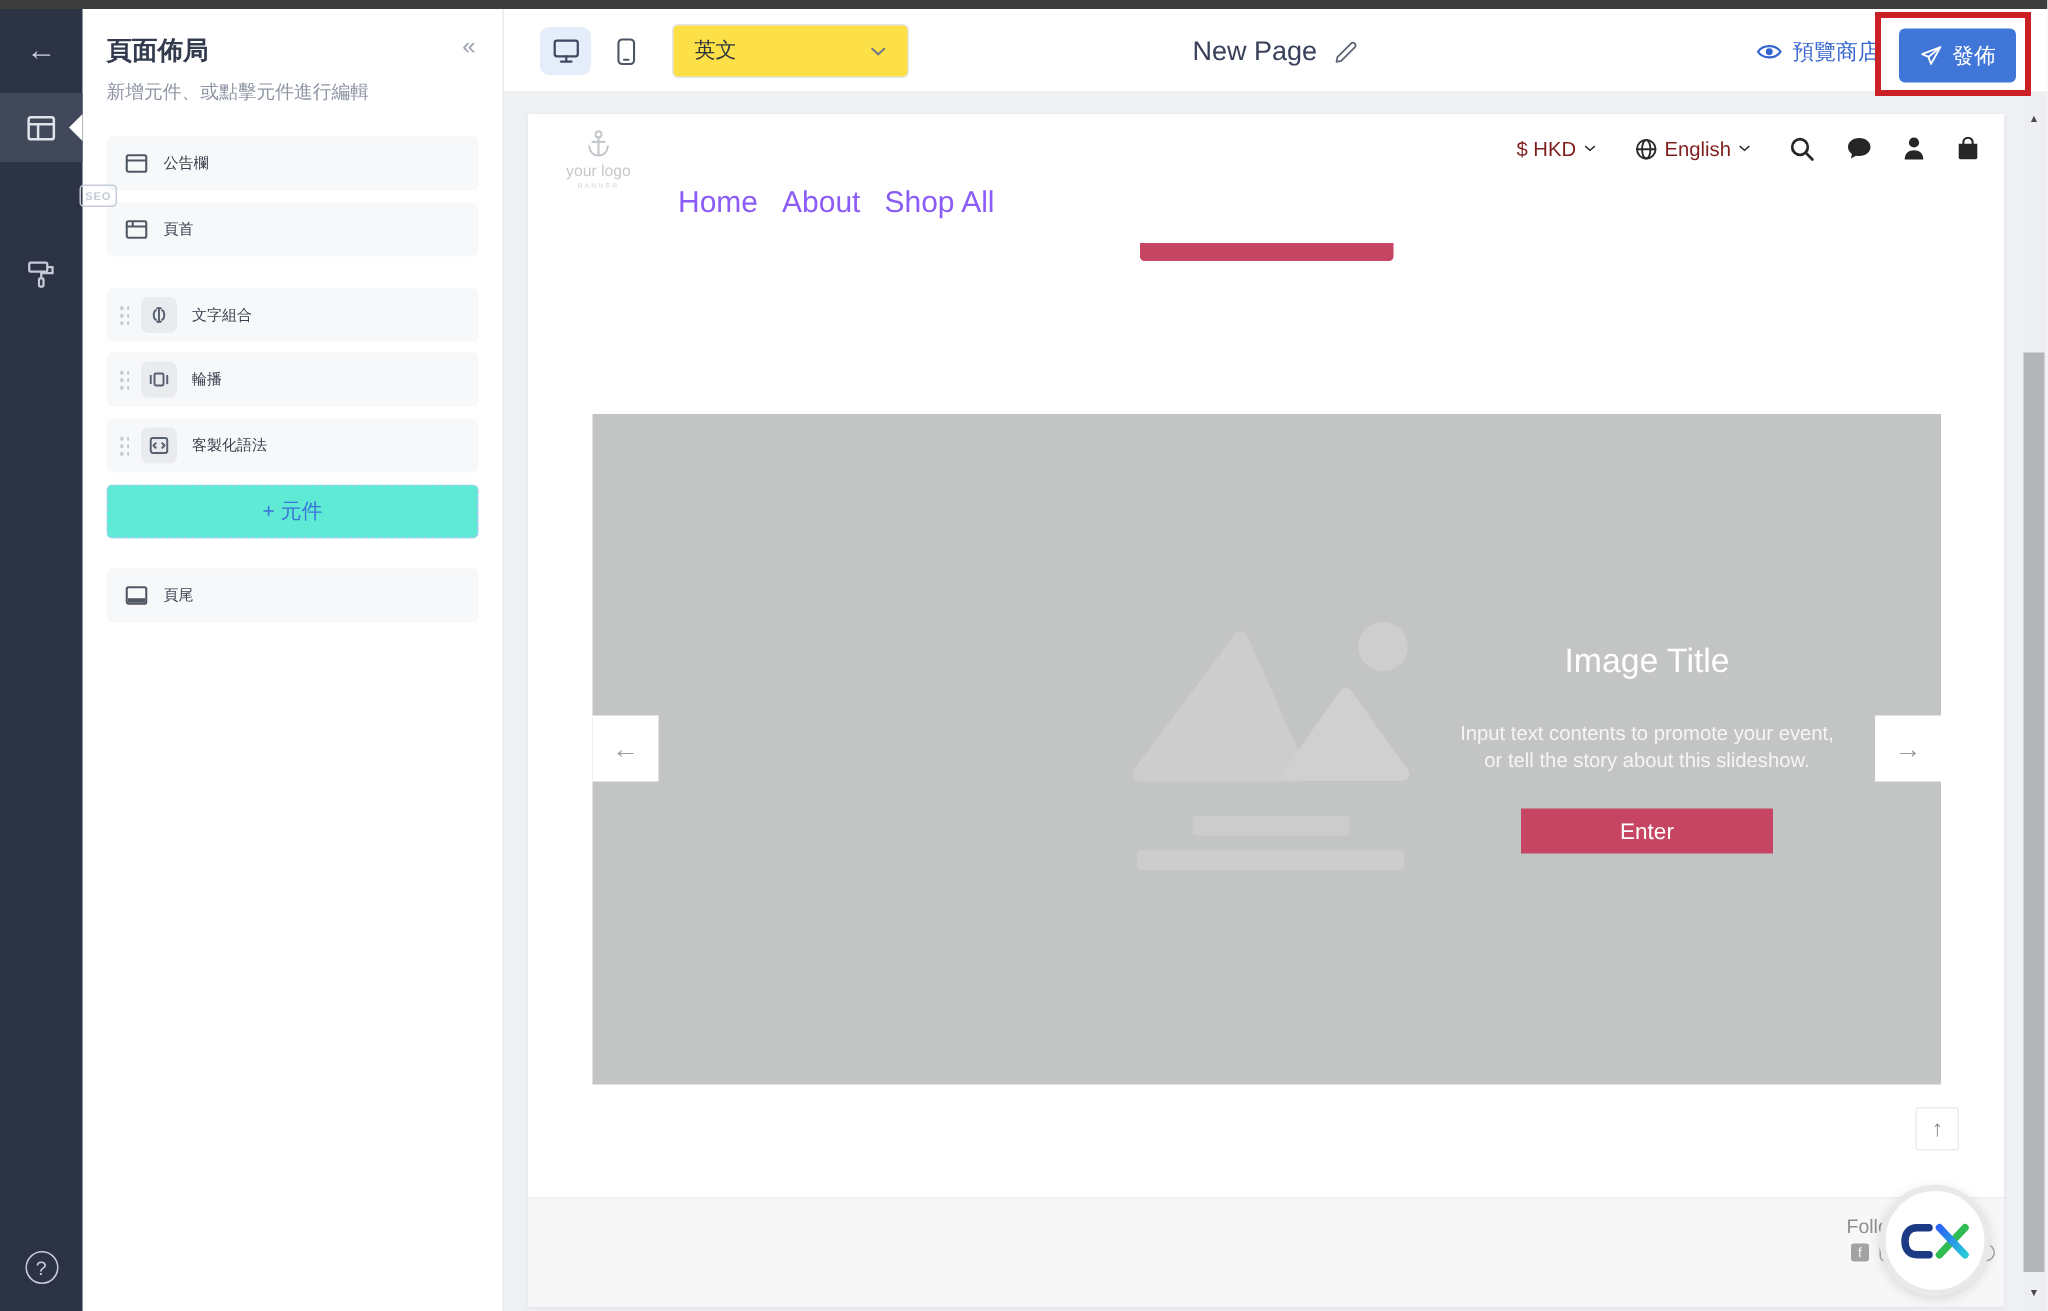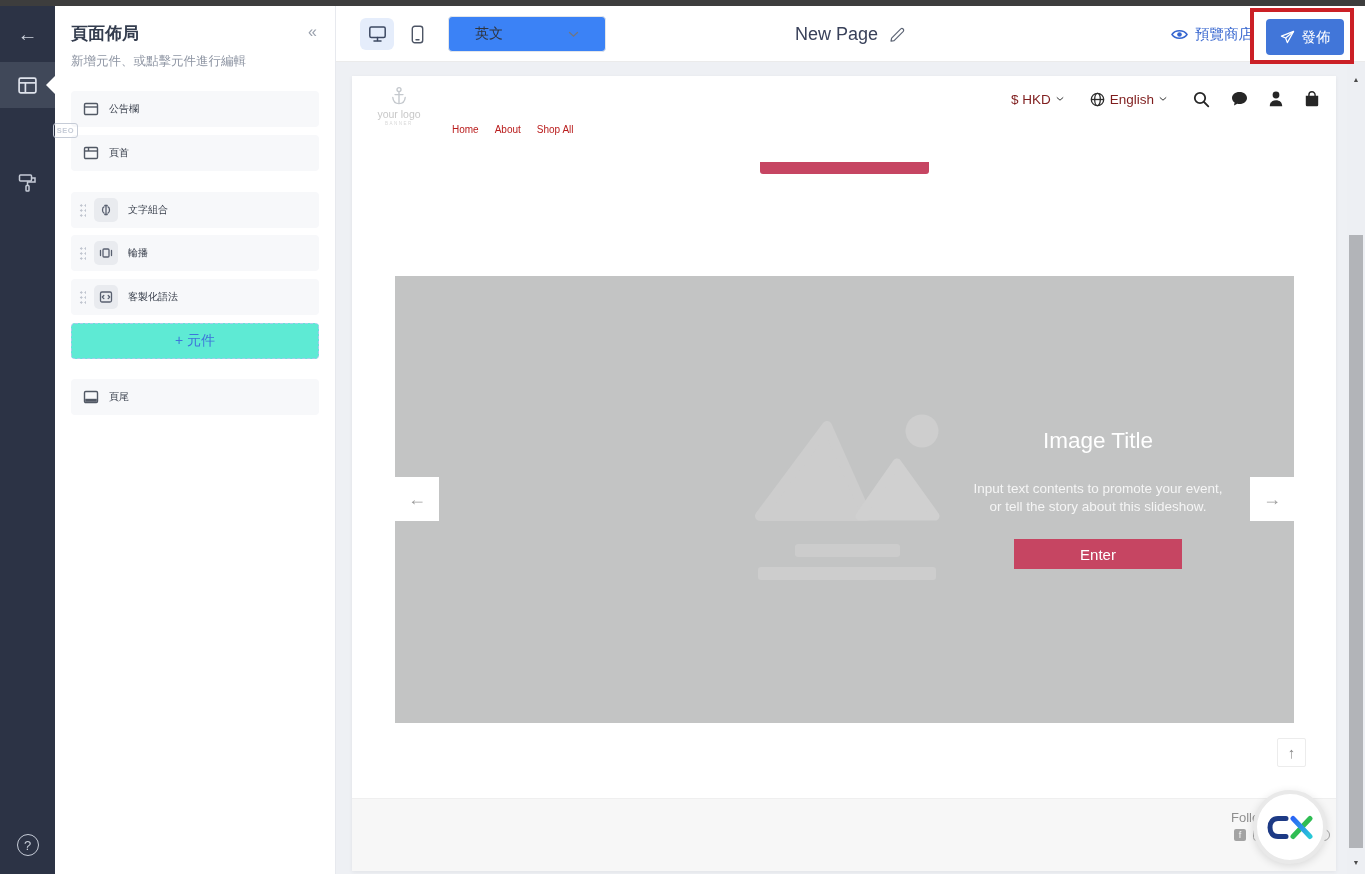--- a/index.html
+++ b/index.html
@@ -45,40 +45,40 @@
   .add-btn { left:16px; top:317px; width:248px; height:36px; background:#5eead4; border:1.5px dashed #aac6ec;
              border-radius:4px; color:#3e74da; font-size:14px; display:flex; align-items:center; justify-content:center; cursor:pointer; }
 
   
   .topbar { left:336px; top:6px; width:1029px; height:56px; background:#ffffff; border-bottom:1px solid #ebebeb; z-index:20; }
   .device-btn { top:12px; width:34px; height:32px; border:none; background:none; border-radius:6px; display:flex;
                 align-items:center; justify-content:center; cursor:pointer; }
   .device-desktop { left:24px; background:#e5edfb; }
   .device-mobile { left:64px; }
   .lang-select { left:112px; top:10px; width:158px; height:36px; border:1px solid #e3e6ea; border-radius:4px;
-                 background:#3b82f6; display:flex; align-items:center; padding:0 26px; cursor:pointer; }
+                 background:#fde047; display:flex; align-items:center; padding:0 14px; cursor:pointer; }
   .lang-select span { font-size:14px; color:#2f353f; flex:1; }
   .title-group { left:50%; top:0; height:56px; transform:translateX(-50%); display:flex; align-items:center; gap:10px; }
   .page-title { font-size:18px; color:#39415a; }
   .preview-link { right:112px; top:0; height:56px; display:flex; align-items:center; gap:7px; cursor:pointer; }
   .preview-link span { font-size:14.5px; color:#3565cf; }
   .publish-btn { left:930px; top:13px; width:78px; height:36px; background:#4176d9; border:none; border-radius:4px;
                  color:#ffffff; font-size:14.5px; display:flex; align-items:center; justify-content:center; gap:7px; cursor:pointer; }
   .annotation-box { left:914px; top:2px; width:104px; height:56px; border:4px solid #cb2026; pointer-events:none; z-index:25; }
 
   
   .editor { left:336px; top:62px; width:1029px; height:812px; background:#eef0f4; }
   .preview-card { left:16px; top:14px; width:984px; height:795px; background:#ffffff; box-shadow:0 1px 4px rgba(0,0,0,.06); overflow:hidden; }
 
   
   .store-logo { left:16px; top:10px; width:62px; display:flex; flex-direction:column; align-items:center; cursor:pointer; }
   .store-logo .lg-text { font-size:10.5px; color:#c8c8c8; margin-top:2px; }
   .store-logo .lg-sub { font-size:4.5px; color:#d8d8d8; letter-spacing:1.5px; margin-top:1px; }
   .store-nav { left:100px; top:48px; display:flex; gap:16px; }
-  .store-nav a { font-size:10px; color:#b91c1c; text-decoration:none; cursor:pointer; }
+  .store-nav a { font-size:20px; color:#8b5cf6; text-decoration:none; cursor:pointer; }
   .store-utils { right:16px; top:12px; height:22px; display:flex; align-items:center; }
   .util-txt { font-size:13.5px; color:#7f1d1d; cursor:pointer; display:flex; align-items:center; gap:5px; }
   .chev-sm { display:inline-block; width:8px; height:8px; }
   .util-gap-lg { margin-left:26px; } .util-gap-md { margin-left:21px; }
   .util-ic { cursor:pointer; display:flex; }
 
   
   .cut-button { left:408px; top:86px; width:169px; height:12px; background:#c64562; border-radius:0 0 3px 3px; cursor:pointer; }
 
   

